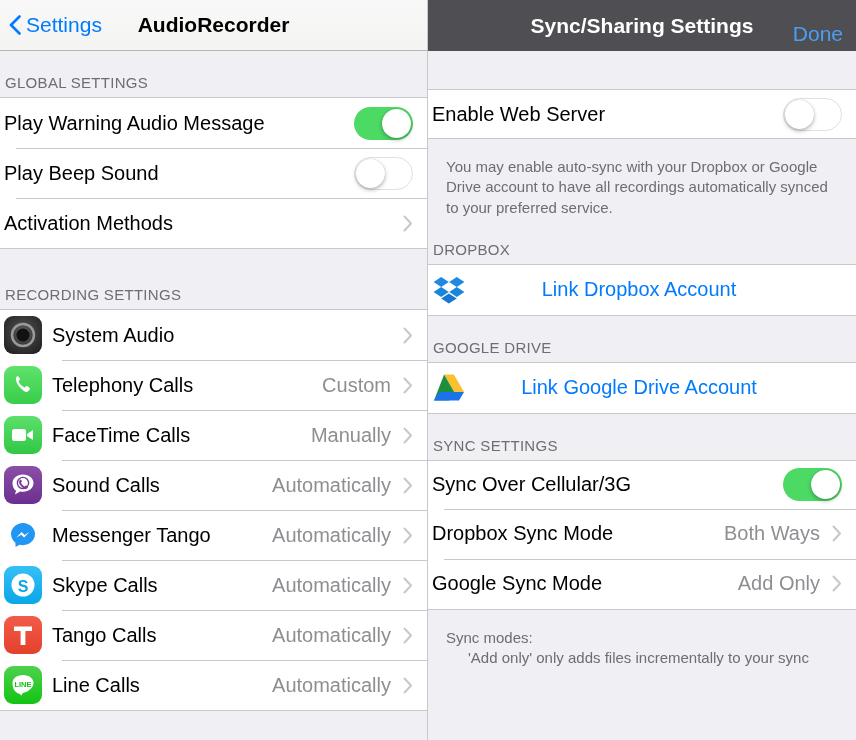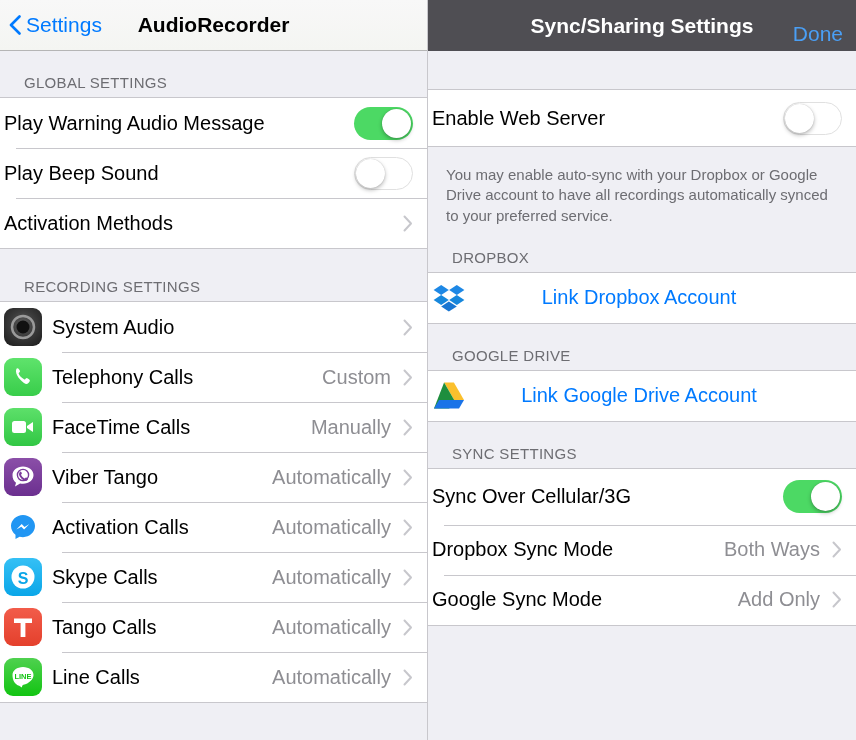--- a/index.html
+++ b/index.html
@@ -48,33 +48,33 @@
   .nav-done {
     position: absolute; right: 13px; top: 16px; bottom: 0;
     display: flex; align-items: center;
     color: #4a9ff5; font-size: 21px; cursor: pointer; z-index: 3;
   }
 
   
   .tableview { }
   .group-header {
     height: 46px; display: flex; align-items: flex-end;
-    padding: 0 0 6px 24px;
+    padding: 0 0 6px 5px;
     font-size: 15px; color: #6d6d72; letter-spacing: 0.3px;
     background: transparent;
   }
-  .group-header.tall { height: 52px; }
+  .group-header.tall { height: 60px; }
   .group-header.short { height: 38px; }
   .cells { background: #fff; border-top: 1px solid #c8c7cc; border-bottom: 1px solid #c8c7cc; }
   .cell {
     display: flex; align-items: center;
     height: 50px; padding-left: 4px; padding-right: 14px;
     background: #fff; position: relative; cursor: pointer;
   }
-  .cell.tall { height: 56px; }
+  .cell.tall { height: 48px; }
   .cell + .cell::before {
     content: ""; position: absolute; top: 0; height: 1px;
     background: #c8c7cc; left: 16px; right: 0;
   }
   .cell.inset + .cell.inset::before { left: 62px; }
   .cell-title { font-size: 20px; color: #000; flex: 1 1 auto; }
   .cell-title.link { color: #007aff; text-align: center; padding-right: 40px; }
   .cell-text-wrap { flex: 1 1 auto; display: flex; flex-direction: row; justify-content: center; gap: 1px; }
   .cell-sub { font-size: 13px; color: #000; }
   .cell-value { font-size: 20px; color: #8e8e93; margin-right: 10px; white-space: nowrap; }
@@ -222,37 +222,37 @@
         </div>
 
         <div class="cell inset">
           <span class="appicon ic-viber">
             <svg width="28" height="28" viewBox="0 0 28 28">
               <path d="M14 3.5c6 0 10.5 3.6 10.5 8.6 0 5-4.5 8.6-10.5 8.6-1 0-2-.1-2.9-.3L6 23.5l1-3.8C4.6 18.1 3.5 15.6 3.5 12.1 3.5 7.1 8 3.5 14 3.5z" fill="#fff"></path>
               <circle cx="14" cy="12" r="5.6" fill="none" stroke="#7a3a9b" stroke-width="1.4"></circle>
               <path d="M11.4 8.6c.6 0 1.2 1 1.4 1.6.2.6-.4 1-.7 1.4-.2.3.6 1.6 1.4 2.4.8.8 2.1 1.6 2.4 1.4.4-.3.8-1 1.4-.8.6.2 1.6.8 1.6 1.4 0 .8-1 1.9-1.9 2-2.6.2-7.2-4.4-7-7 .1-.9 1.2-2.4 1.4-2.4z" fill="#7a3a9b"></path>
             </svg>
           </span>
-          <span class="cell-title">Viber Tango</span>
+          <span class="cell-title">Sound Calls</span>
           <span class="cell-value">Automatically</span>
           <span class="chev">
             <svg width="10" height="17" viewBox="0 0 10 17">
                 <path d="M1.5 1.5 L8 8.5 L1.5 15.5" fill="none" stroke="#c7c7cc" stroke-width="2" stroke-linecap="round" stroke-linejoin="round"></path>
               </svg>
           </span>
         </div>
 
         <div class="cell inset">
           <span class="appicon ic-messenger">
             <svg width="32" height="32" viewBox="0 0 32 32">
               <path d="M16 4C9.4 4 4 9 4 15.1c0 3.5 1.7 6.6 4.5 8.6V28l4.1-2.3c1.1.3 2.2.5 3.4.5 6.6 0 12-5 12-11.1C28 9 22.6 4 16 4z" fill="#2196f3"></path>
               <path d="M9.4 18.6l5.3-5.6 2.8 2.9 4.9-2.9-5.3 5.6-2.8-2.9-4.9 2.9z" fill="#fff"></path>
             </svg>
           </span>
-          <span class="cell-title">Activation Calls</span>
+          <span class="cell-title">Messenger Tango</span>
           <span class="cell-value">Automatically</span>
           <span class="chev">
             <svg width="10" height="17" viewBox="0 0 10 17">
                 <path d="M1.5 1.5 L8 8.5 L1.5 15.5" fill="none" stroke="#c7c7cc" stroke-width="2" stroke-linecap="round" stroke-linejoin="round"></path>
               </svg>
           </span>
         </div>
 
         <div class="cell inset">
           <span class="appicon ic-skype">
@@ -386,16 +386,20 @@
           <span class="cell-title">Google Sync Mode</span>
           <span class="cell-value">Add Only</span>
           <span class="chev">
             <svg width="10" height="17" viewBox="0 0 10 17">
                 <path d="M1.5 1.5 L8 8.5 L1.5 15.5" fill="none" stroke="#c7c7cc" stroke-width="2" stroke-linecap="round" stroke-linejoin="round"></path>
               </svg>
           </span>
         </div>
       </div>
 
+      <div class="footer-note">
+        <span>Sync modes:</span>
+        <span class="indent">'Add only' only adds files incrementally to your sync</span>
+      </div>
     </div>
 
   </div>
 </div>
 
 </body></html>

